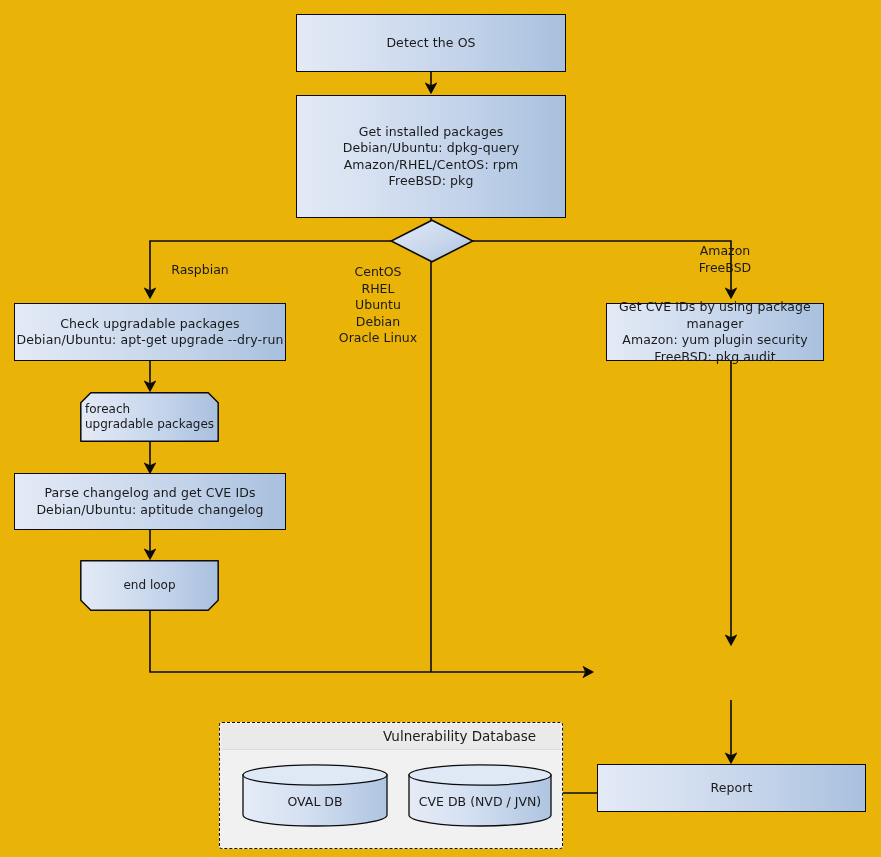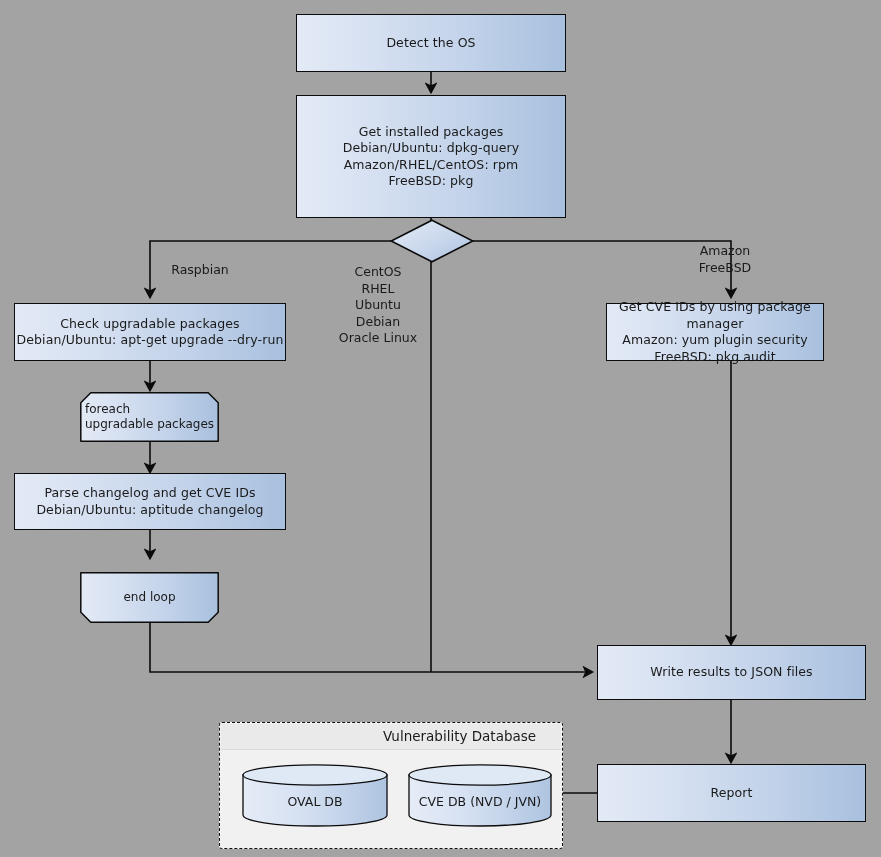--- a/index.html
+++ b/index.html
@@ -9,21 +9,21 @@
     background: #ffffff;
   }
   body {
     font-family: "DejaVu Sans", "Liberation Sans", sans-serif;
     color: #1a1a1a;
   }
   #canvas {
     position: relative;
     width: 881px;
     height: 857px;
-    background: #a3a3a3;
+    background: #eab308;
     overflow: hidden;
   }
   svg.edges {
     position: absolute;
     left: 0;
     top: 0;
     width: 881px;
     height: 857px;
     pointer-events: none;
   }
@@ -194,42 +194,41 @@
       </defs>
       <path d="M 10.8 0.8 L 128.2 0.8 L 138.2 10.8 L 138.2 49.2 L 0.8 49.2 L 0.8 10.8 Z" fill="url(#gloop1)" stroke="#0b0b0b" stroke-width="1.5" stroke-linejoin="round"></path>
     </svg>
     <div class="loop-label">foreach
 upgradable  packages</div>
   </div>
 
   <div class="node" style="left:14px; top:473px; width:272px; height:57px;">Parse changelog and get  CVE IDs
 Debian/Ubuntu: aptitude changelog</div>
 
-  <div class="loop-wrap" style="left:80px; top:572px; width:139px; height:51px;">
+  <div class="loop-wrap" style="left:80px; top:560px; width:139px; height:51px;">
     <svg width="139" height="51" viewBox="0 0 139 51" xmlns="http://www.w3.org/2000/svg">
       <defs>
         <linearGradient id="gloop2" x1="0" y1="0" x2="1" y2="0">
           <stop offset="0%" stop-color="#e3eaf6"></stop>
           <stop offset="18%" stop-color="#dbe4f3"></stop>
           <stop offset="62%" stop-color="#c3d3ea"></stop>
           <stop offset="100%" stop-color="#a8c0de"></stop>
         </linearGradient>
       </defs>
       <path d="M 0.8 0.8 L 138.2 0.8 L 138.2 40.2 L 128.2 50.2 L 10.8 50.2 L 0.8 40.2 Z" fill="url(#gloop2)" stroke="#0b0b0b" stroke-width="1.5" stroke-linejoin="round"></path>
     </svg>
     <div class="loop-label">end loop</div>
   </div>
 
   <div class="node" style="left:597px; top:303px; width:218px; height:58px;margin-left:9px;">Get CVE IDs by using package manager
 Amazon: yum plugin security
 FreeBSD: pkg audit</div>
 
-  <div class="node" style="left:597px; top:645px; width:269px; height:55px;">Write results to JSON files</div>
-
-  <div class="node" style="left:597px; top:764px; width:269px; height:58px;">Report</div>
+
+  <div class="node" style="left:597px; top:764px; width:269px; height:48px;">Report</div>
 
   <div class="group-box" style="left:219px; top:722px; width:344px; height:127px;">
     <div class="group-title-band" style="width:340px;"></div>
     <div class="group-title" style="left:163px; top:1px;">Vulnerability Database</div>
   </div>
 
   <div class="cyl-wrap" style="left:233px; top:764px; width:146px; height:62px;">
     <svg width="146" height="62" viewBox="0 0 146 62" xmlns="http://www.w3.org/2000/svg">
       <defs>
         <linearGradient id="gcyl1" x1="0" y1="0" x2="1" y2="0">

